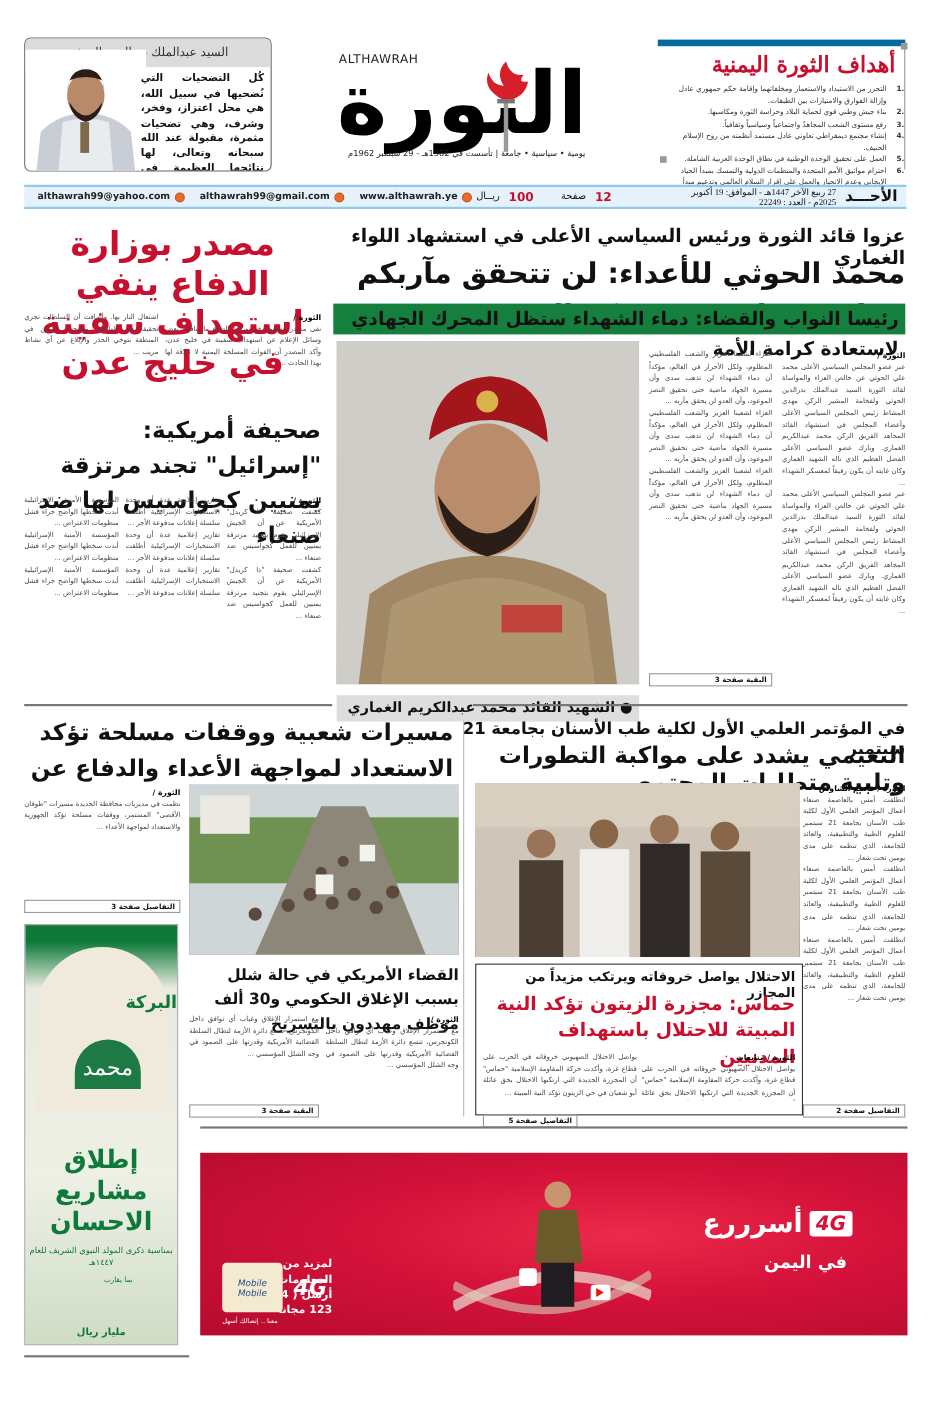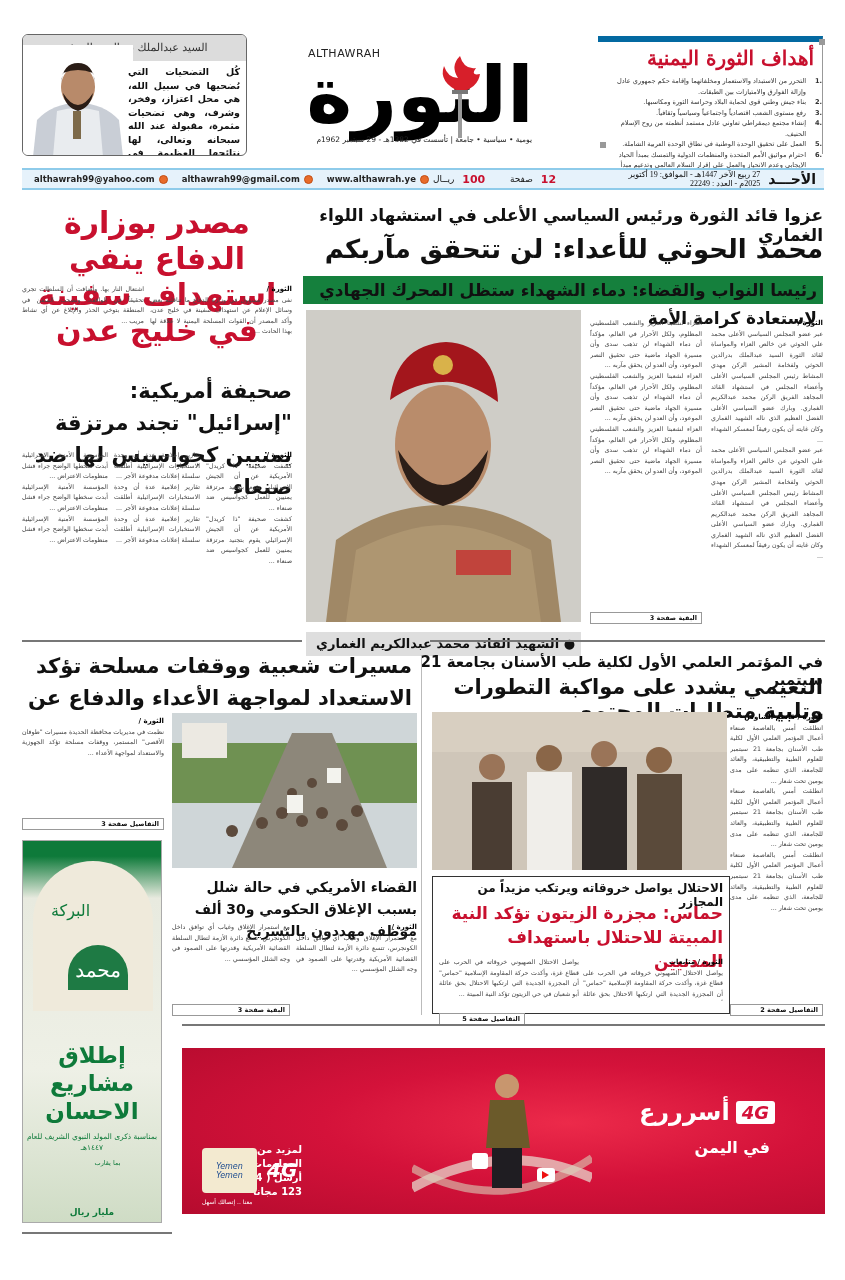--- a/index.html
+++ b/index.html
@@ -64,21 +64,21 @@
 
   .gaza-box { left: 432px; top: 876px; width: 298px; height: 138px; border: 1px solid #333; }
   .gaza-kicker { position: absolute; right: 6px; top: 4px; font-size: 12px; font-weight: bold; }
   .gaza-head { position: absolute; right: 6px; top: 24px; width: 285px; font-size: 17px; font-weight: bold; color: #c8102e; text-align: right; line-height: 24px; }
 
   .court-head { left: 172px; top: 876px; width: 245px; font-size: 14px; font-weight: bold; text-align: right; line-height: 22px; }
 
   
   .ad-left { left: 22px; top: 840px; width: 140px; height: 383px; background: linear-gradient(180deg,#0e7a3a 0%,#0e7a3a 4%,#e8eadf 15%,#eef0e6 60%,#cfdcc5 100%); border: 1px solid #aaa; overflow: hidden; }
   .ad-left .dome { position: absolute; left: 10px; top: 20px; width: 120px; height: 150px; background: #efeadb; border-radius: 60px 60px 0 0; }
-  .ad-left .brand { position: absolute; top: 60px; left: 0; right: 0; text-align: left; color: #0e7a3a; font-weight: normal; font-size: 16px; padding-left: 28px; }
+  .ad-left .brand { position: absolute; top: 60px; left: 0; right: 0; text-align: right; color: #0e7a3a; font-weight: bold; font-size: 16px; padding-left: 28px; }
   .ad-left .mosque-dome { position: absolute; left: 45px; top: 104px; width: 60px; height: 45px; background: #1e7a44; border-radius: 30px 30px 0 0; color: #fff; text-align: center; font-size: 20px; line-height: 50px; font-family: "DejaVu Serif", serif; }
   .ad-left .launch { position: absolute; top: 200px; left: 0; right: 0; text-align: center; color: #0e7a3a; font-weight: bold; font-size: 23px; line-height: 28px; }
   .ad-left .occasion { position: absolute; top: 290px; left: 0; right: 0; text-align: center; color: #0e7a3a; font-size: 7.5px; line-height: 11px; }
   .ad-left .about { position: absolute; top: 330px; left: 0; right: 0; text-align: center; font-size: 6.5px; color: #0e7a3a; }
   .ad-left .big27 { position: absolute; top: 322px; left: 0; right: 0; text-align: center; color: #13873f; font-weight: bold; font-size: 54px; line-height: 60px; text-shadow: 2px 2px 0 #0a5a29; }
   .ad-left .unit { position: absolute; top: 380px; left: 0; right: 0; text-align: center; color: #0e7a3a; font-weight: bold; font-size: 9px; }
 
   
   .ad-bottom { left: 182px; top: 1048px; width: 643px; height: 166px; background: radial-gradient(ellipse at 60% 45%, #ec2a4a 0%, #d4123a 45%, #b50b2e 100%); overflow: hidden; }
   .ad-bottom .faster { position: absolute; right: 50px; top: 50px; color: #fff; font-weight: bold; font-size: 24px; display: flex; align-items: center; gap: 6px; }
@@ -126,21 +126,21 @@
     <li>
         <span class="num">.1</span>
         <span>التحرر من الاستبداد والاستعمار ومخلفاتهما وإقامة حكم جمهوري عادل وإزالة الفوارق والامتيازات بين الطبقات.</span>
       </li>
     <li>
         <span class="num">.2</span>
         <span>بناء جيش وطني قوي لحماية البلاد وحراسة الثورة ومكاسبها.</span>
       </li>
     <li>
         <span class="num">.3</span>
-        <span>رفع مستوى الشعب اقتصادياً واجتماعياً وسياسياً وثقافياً.</span>
+        <span>رفع مستوى الشعب المجاهدً واجتماعياً وسياسياً وثقافياً.</span>
       </li>
     <li>
         <span class="num">.4</span>
         <span>إنشاء مجتمع ديمقراطي تعاوني عادل مستمد أنظمته من روح الإسلام الحنيف.</span>
       </li>
     <li>
         <span class="num">.5</span>
         <span>العمل على تحقيق الوحدة الوطنية في نطاق الوحدة العربية الشاملة.</span>
       </li>
     <li>
@@ -337,16 +337,16 @@
   </svg>
   <div class="faster">
     <span class="badge4g">4G</span>
     <span>أسرررع</span>
   </div>
   <div class="inyemen">في اليمن</div>
   <div class="more">
     <div>لمزيد من المعلومات</div>
     <div>أرسل ( 4 ) إلى 123 مجاناً</div>
   </div>
-  <div class="ymlogo" style="top:100px;">Yemen Yemen</div>
+  <div class="ymlogo" style="top:100px;">Mobile Mobile</div>
   <div class="lte" style="top:110px;">4G</div>
   <div class="slogan" style="top:150px;">معنا .. إتصالك أسهل</div>
 </div>
 
 </body></html>

